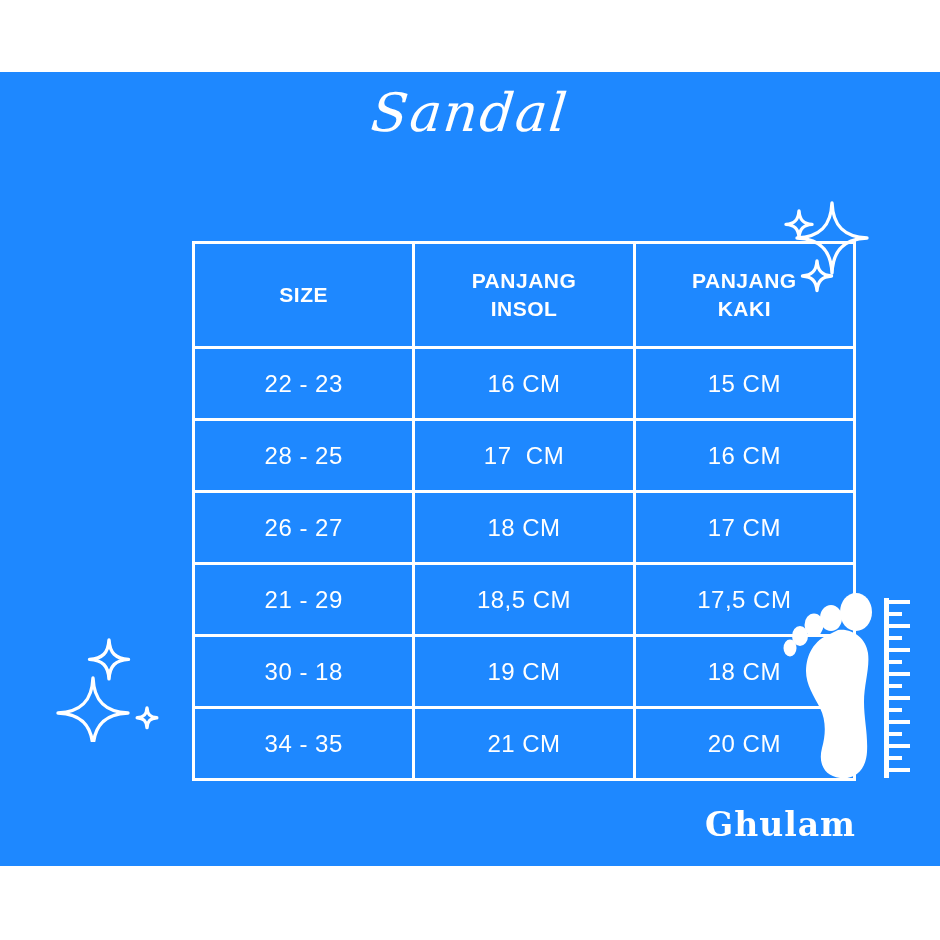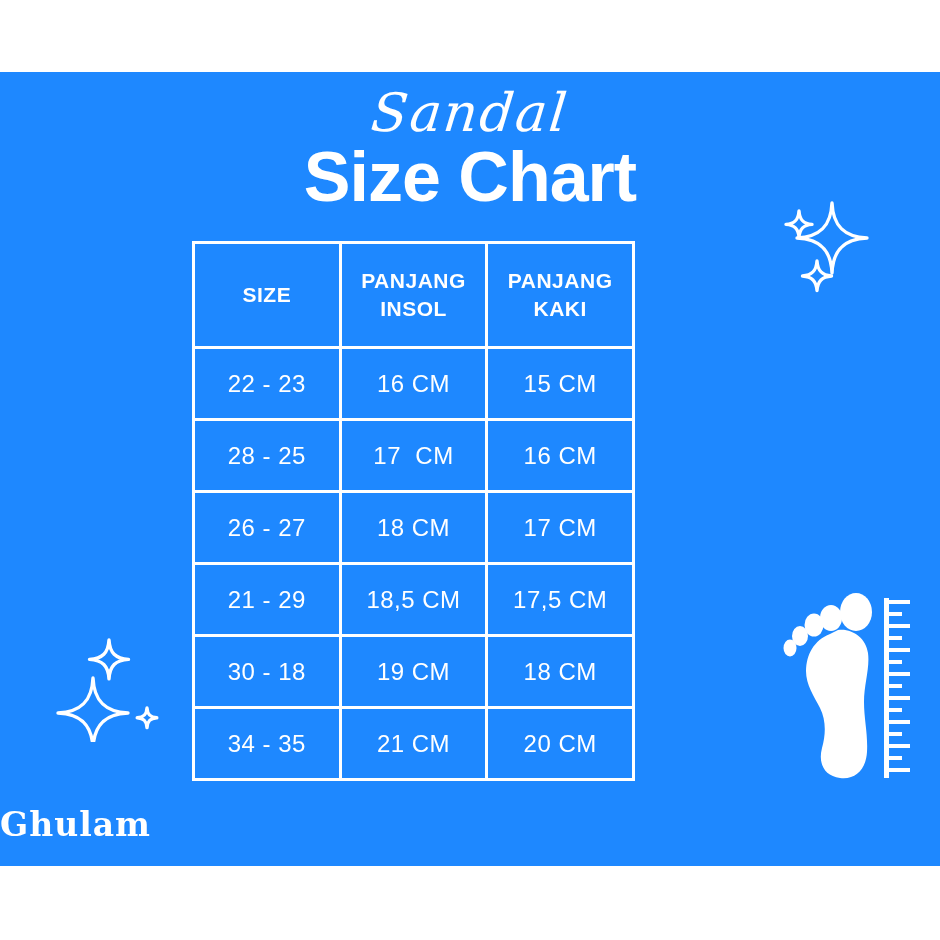--- a/index.html
+++ b/index.html
@@ -51,21 +51,21 @@
     line-height:78px;
     color:#ffffff;
     letter-spacing:-1px;
     margin-top:-6px;
   }
 
   
   #size-table {
     position:absolute;
     left:192px; top:241px;
-    width:443px; height:540px;
+    width:664px; height:540px;
     border-collapse:collapse;
     table-layout:fixed;
   }
   #size-table th, #size-table td {
     border:3px solid #ffffff;
     color:#ffffff;
     text-align:center;
     vertical-align:middle;
     background:#1e88ff;
   }
@@ -82,21 +82,21 @@
     font-weight:400;
     letter-spacing:0.5px;
     white-space:pre;
   }
 
   
   #brand {
     position:absolute;
     left:0; top:805px;
     width:856px;
-    text-align:left;
+    text-align:right;
     font-family:"DejaVu Serif", serif;
     font-weight:bold;
     font-size:33px;
     line-height:40px;
     color:#ffffff;
     letter-spacing:1px;
   }
 
   
   .sparkle-group { position:absolute; }
@@ -112,21 +112,20 @@
 </style>
 </head>
 <body>
 
 <div id="canvas">
 
   <div id="band"></div>
 
   <div id="heading">
     <span id="script-title">Sandal</span>
-    <span id="main-title">Size Chart</span>
   </div>
 
   <table id="size-table">
     <thead>
       <tr>
         <th>
           <span>SIZE</span>
         </th>
         <th>
           <span>PANJANG</span><br>

